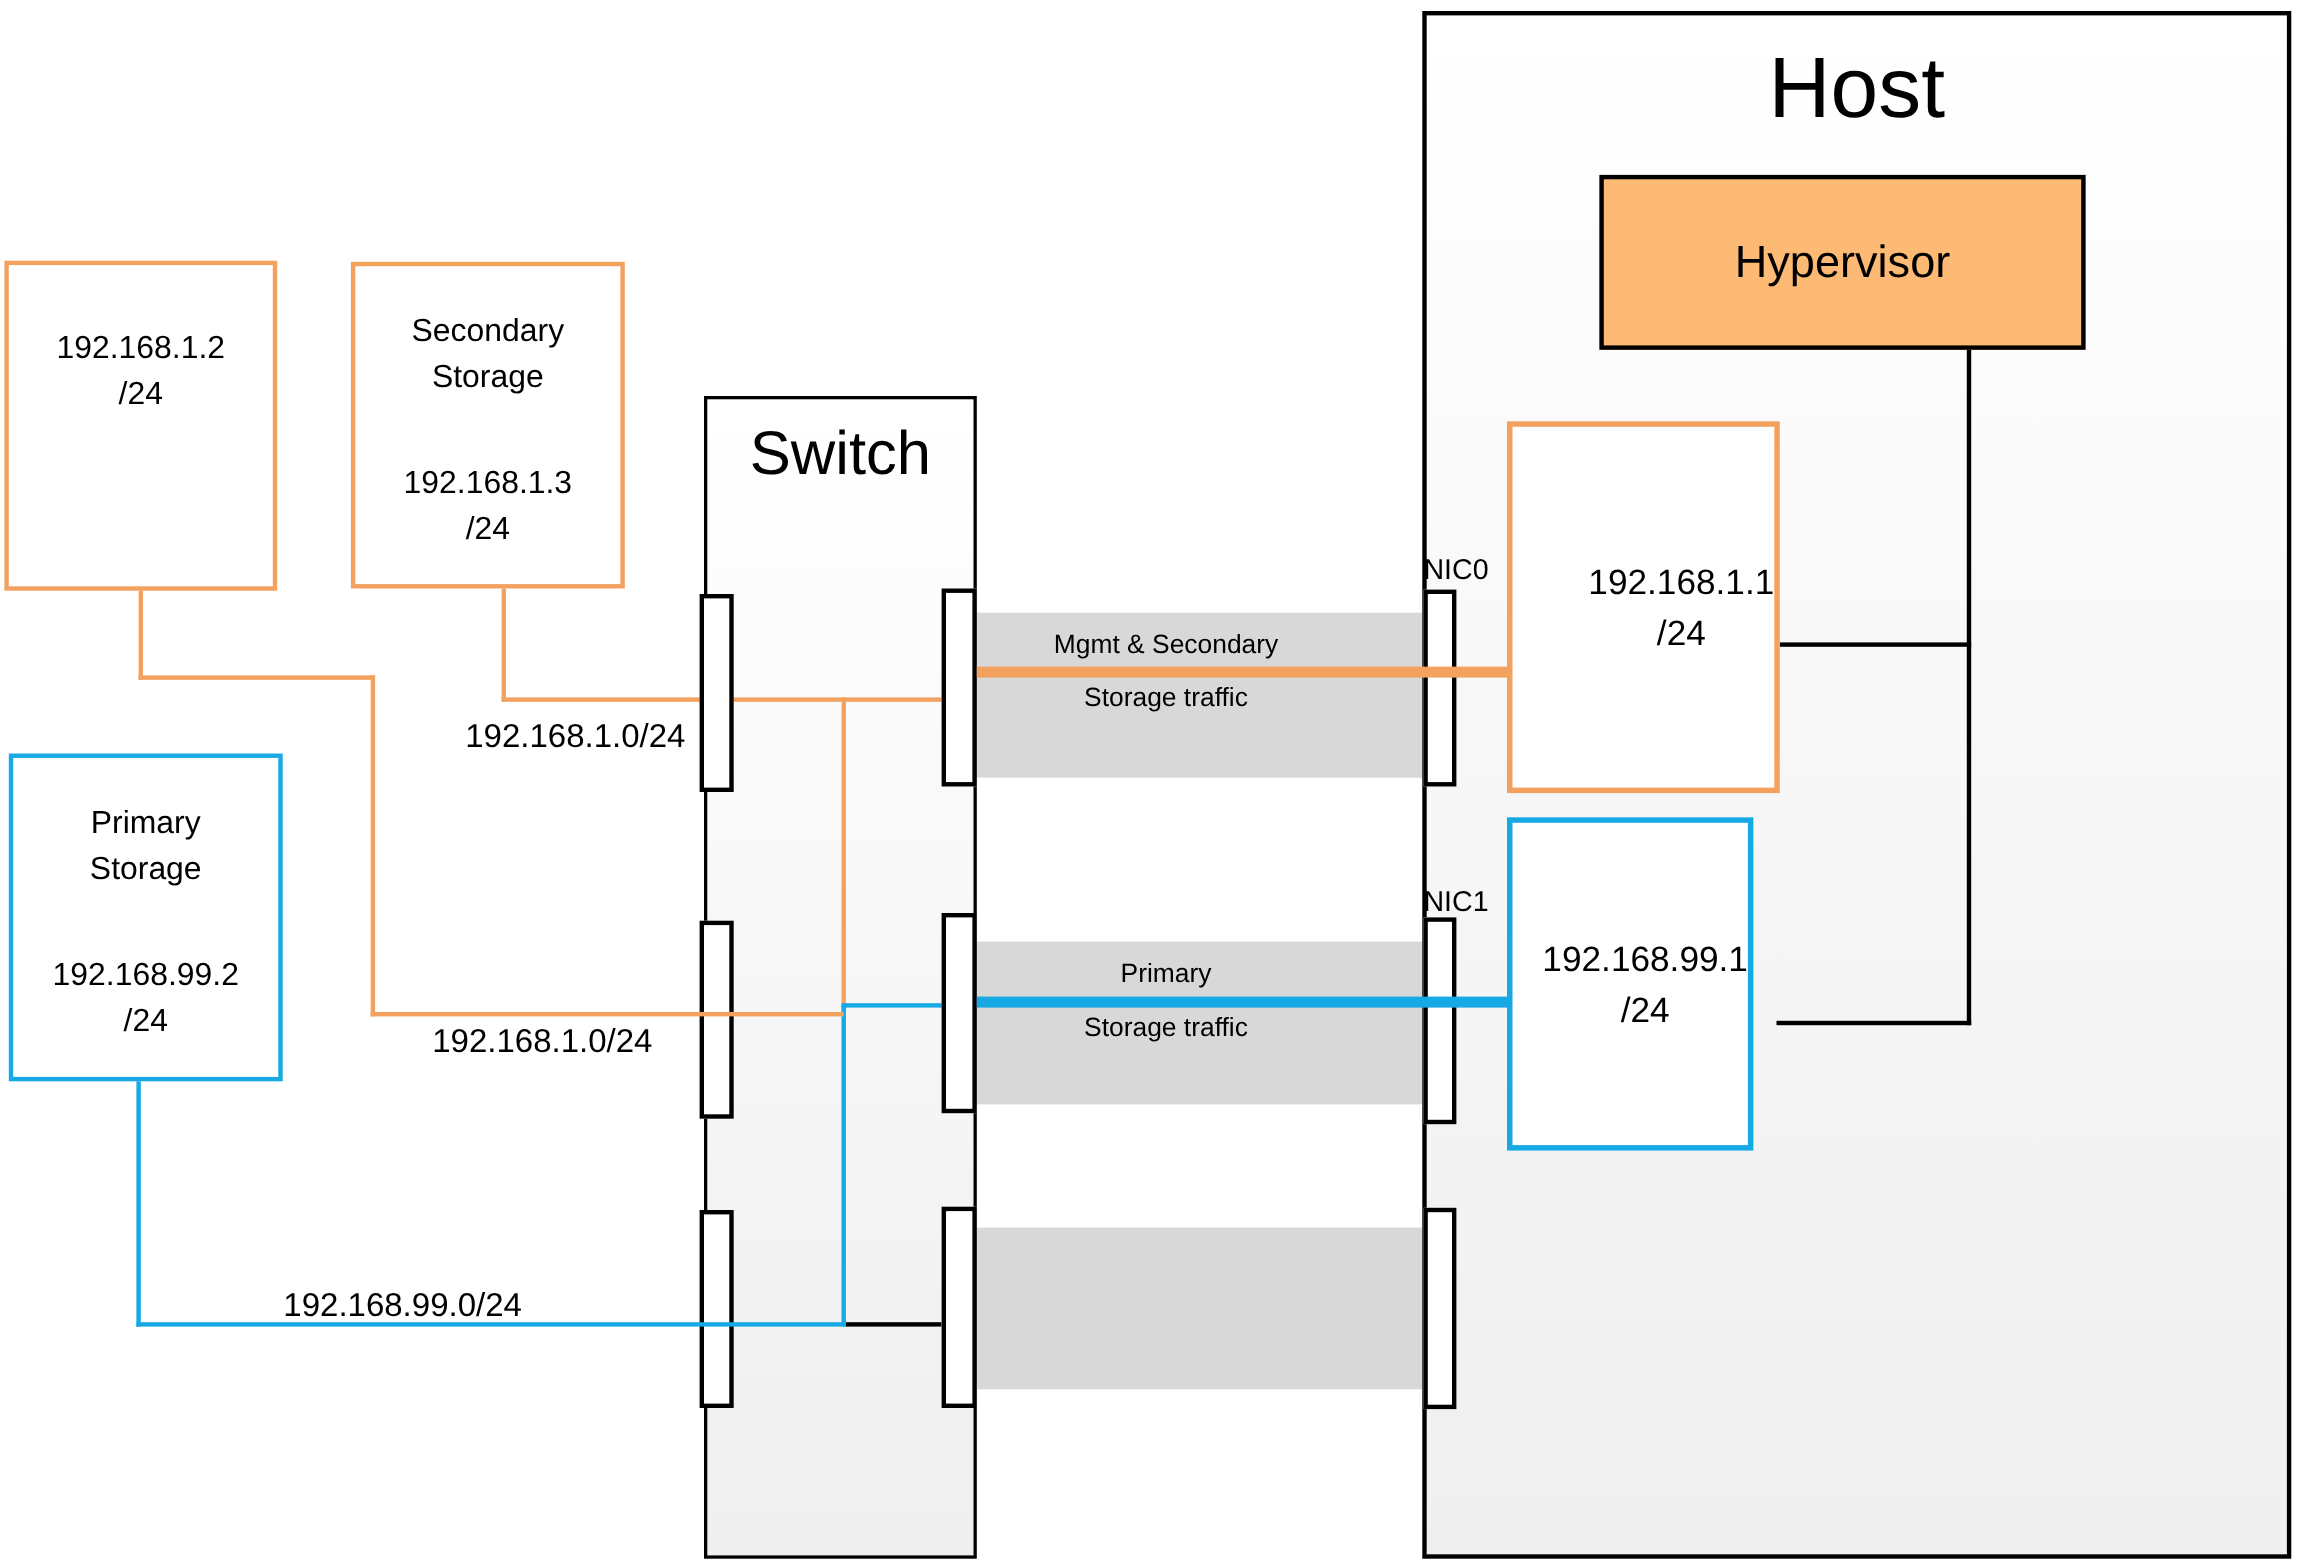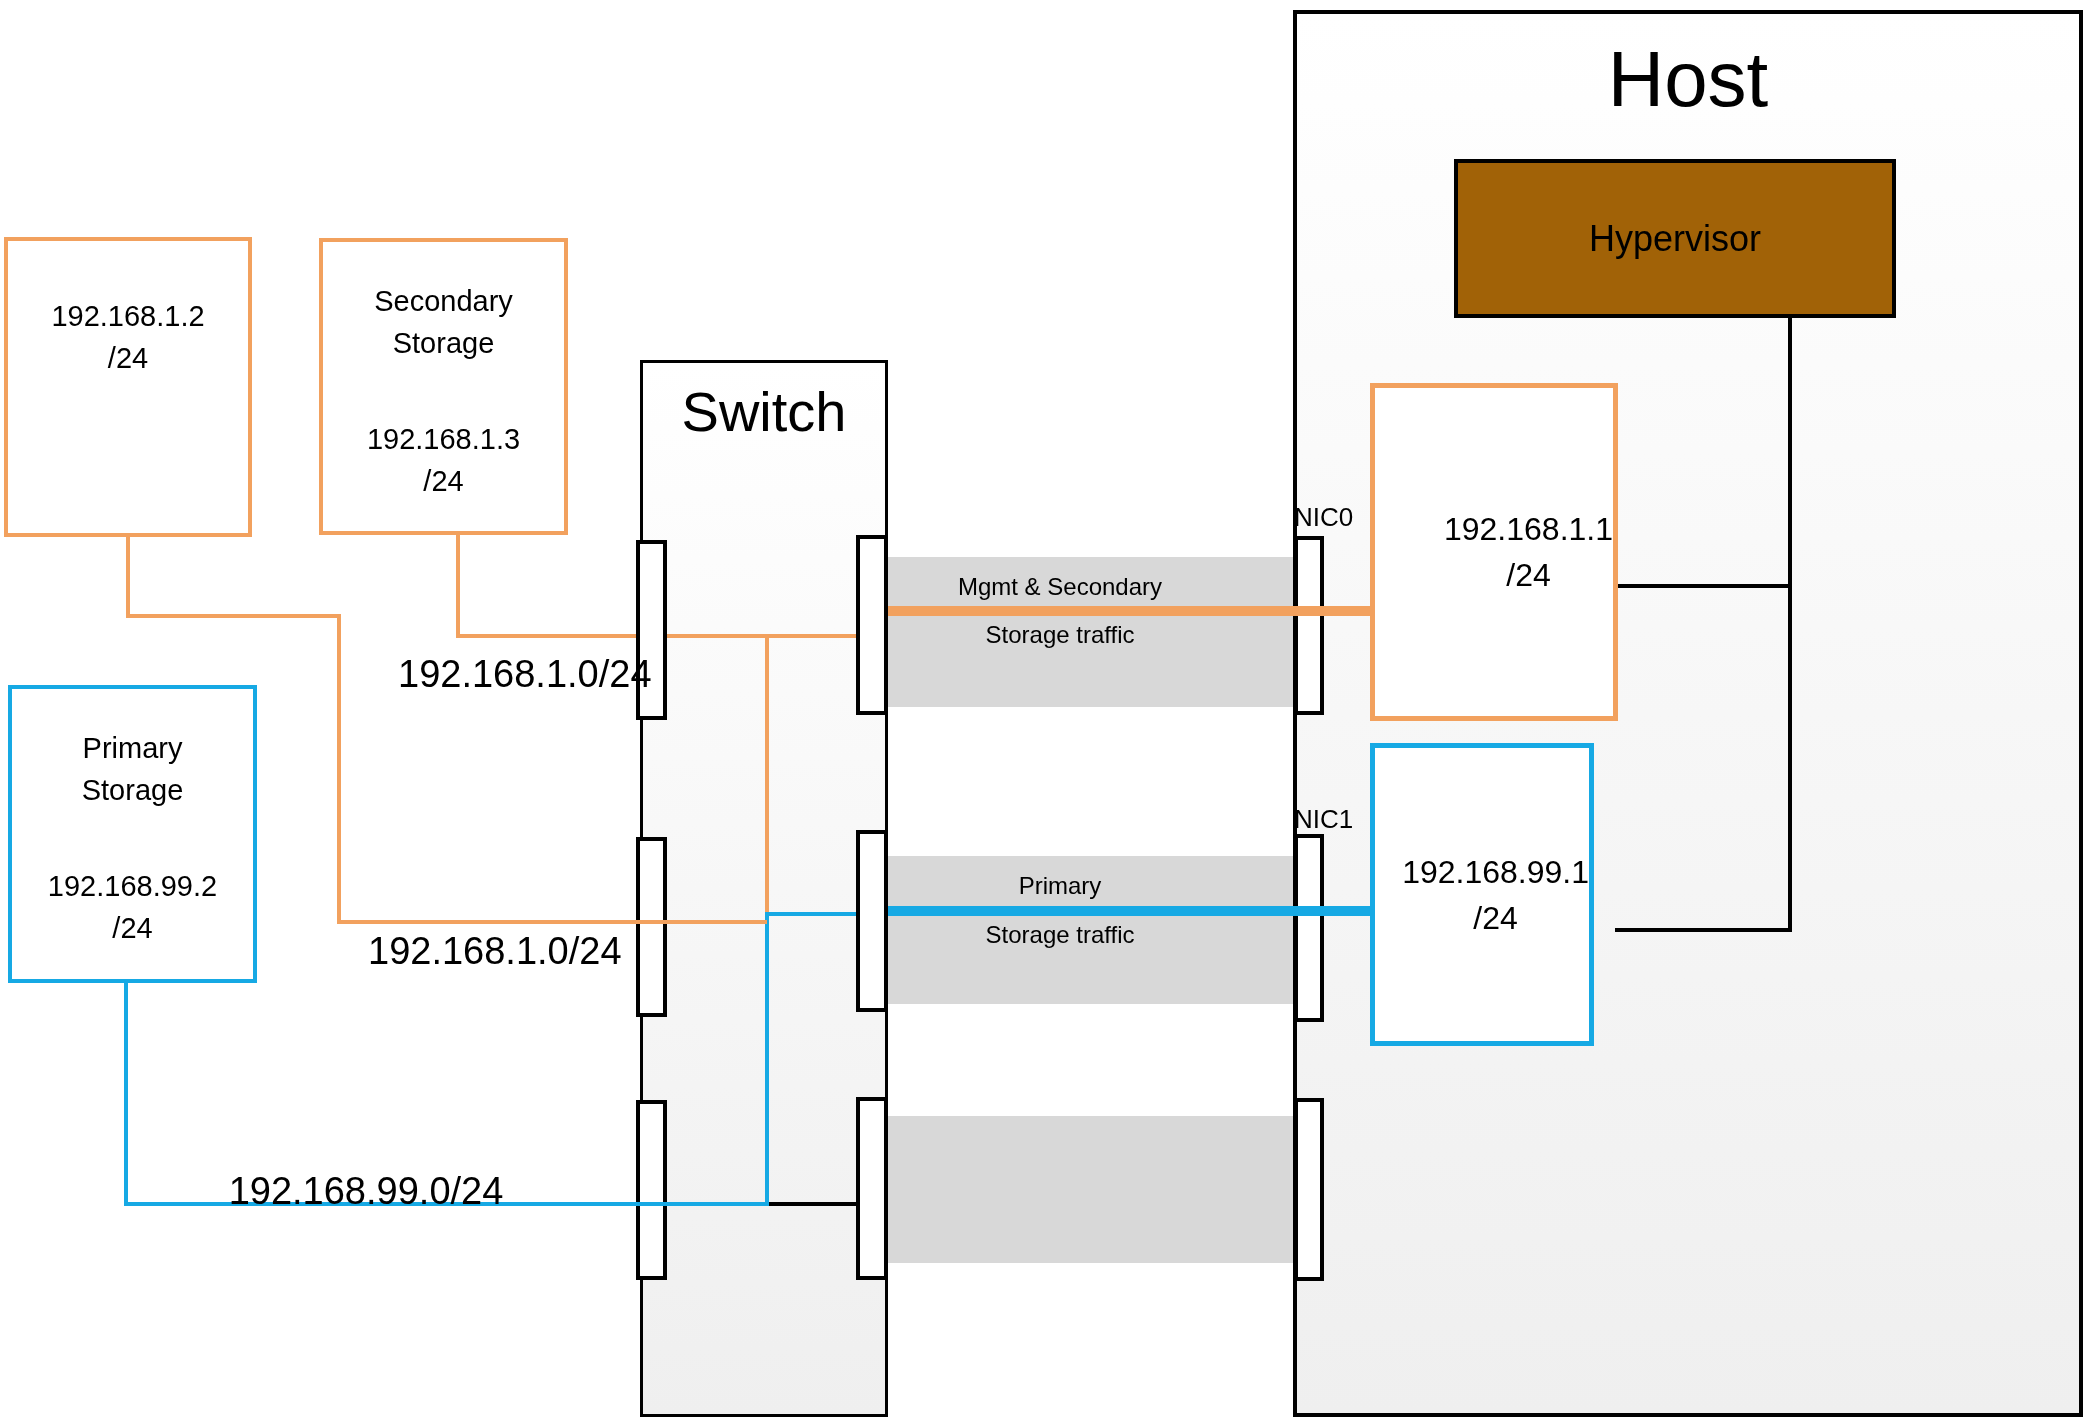--- a/index.html
+++ b/index.html
@@ -8,21 +8,21 @@
   *{box-sizing:border-box; margin:0; padding:0;}
   html,body{background:#fff;}
   body{font-family:"Liberation Sans","DejaVu Sans",sans-serif; color:#000;}
   .canvas{position:relative; width:2088px; height:1422px; background:#fff; overflow:hidden;}
 
   
   .bigbox{position:absolute; border:4px solid #000; background:linear-gradient(to bottom,#ffffff 0%,#efefef 100%); z-index:2;}
   .bigbox .bigtitle{position:absolute; left:0; right:0; text-align:center; font-size:78px; color:#000;}
   .switchbox{border-width:3px;}
   .switchbox .bigtitle{font-size:56px;}
-  .hypbox{position:absolute; border:4px solid #000; background:#a16207; z-index:6; display:flex; align-items:center; justify-content:center; font-size:36px;}
+  .hypbox{position:absolute; border:4px solid #000; background:#fdba74; z-index:6; display:flex; align-items:center; justify-content:center; font-size:41px;}
 
   
   .band{position:absolute; background:var(--band-gray); z-index:1;}
   .bandtext{position:absolute; z-index:7; text-align:center; font-size:24px; line-height:34px; width:380px;}
 
   
   .node{position:absolute; background:#fff; z-index:6; display:flex; flex-direction:column; align-items:center; text-align:center; font-size:29px; line-height:42px;}
   .node.orange{border:4px solid var(--orange);}
   .node.blue{border:4px solid var(--blue);}
   .node .name{padding-top:38px;}
@@ -38,21 +38,21 @@
   .wire{position:absolute; z-index:3;}
   .wire.orange{background:var(--orange);}
   .wire.blue{background:var(--blue);}
   .wire.black{background:var(--wire-black);}
   .wire.above{z-index:5;}
   .thick{position:absolute; z-index:5;}
   .thick.orange{background:var(--orange);}
   .thick.blue{background:var(--blue);}
 
   
-  .lbl{position:absolute; z-index:7; font-size:38px; text-align:center;}
+  .lbl{position:absolute; z-index:7; font-size:30px; text-align:center;}
   .niclbl{position:absolute; z-index:7; font-size:26px;}
 </style>
 </head>
 <body>
 
 <div class="canvas">
 
   <div class="band" style="left:888px; top:557px; width:405px; height:150px;"></div>
   <div class="band" style="left:888px; top:856px; width:405px; height:148px;"></div>
   <div class="band" style="left:888px; top:1116px; width:405px; height:147px;"></div>

